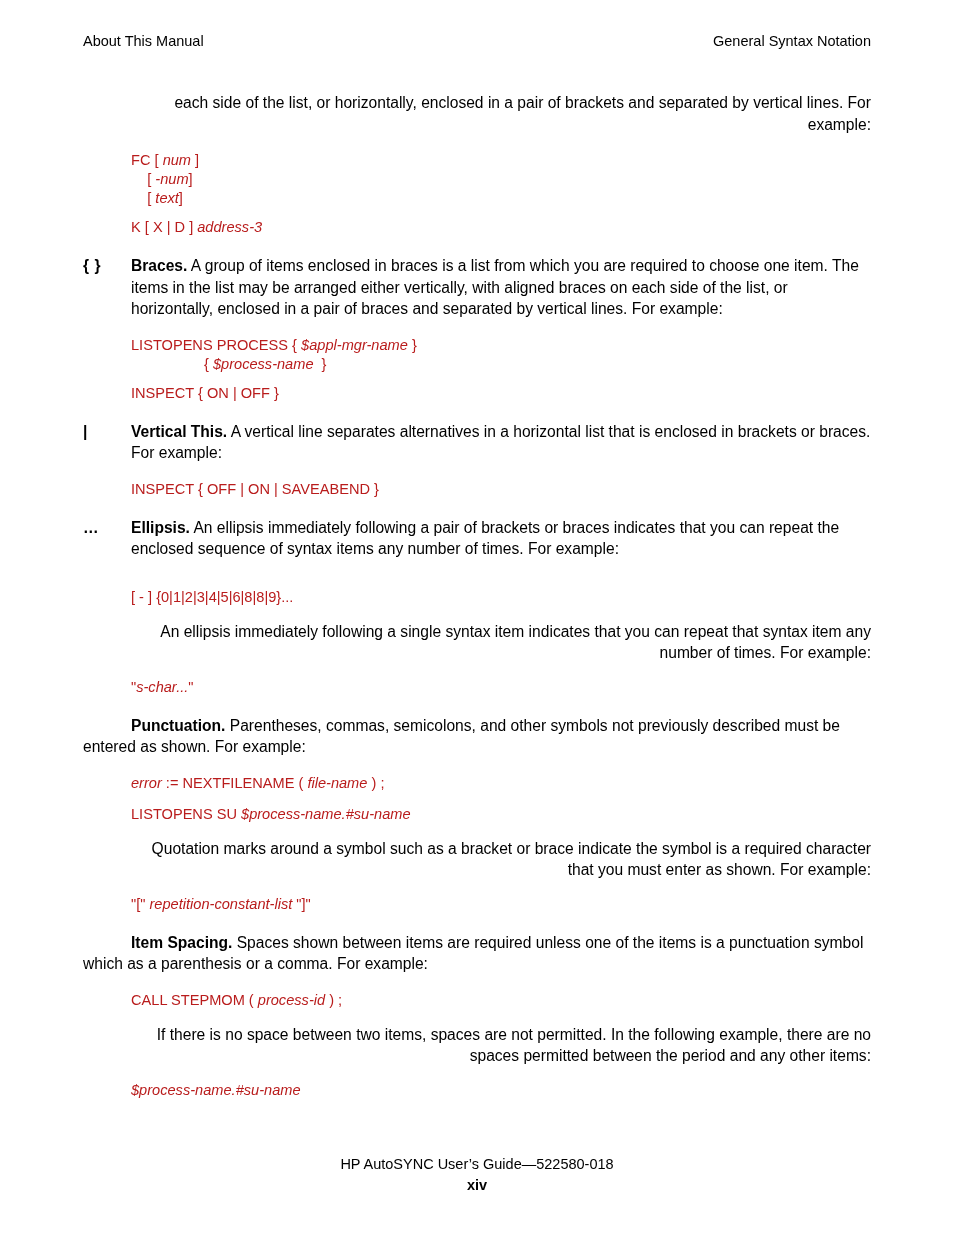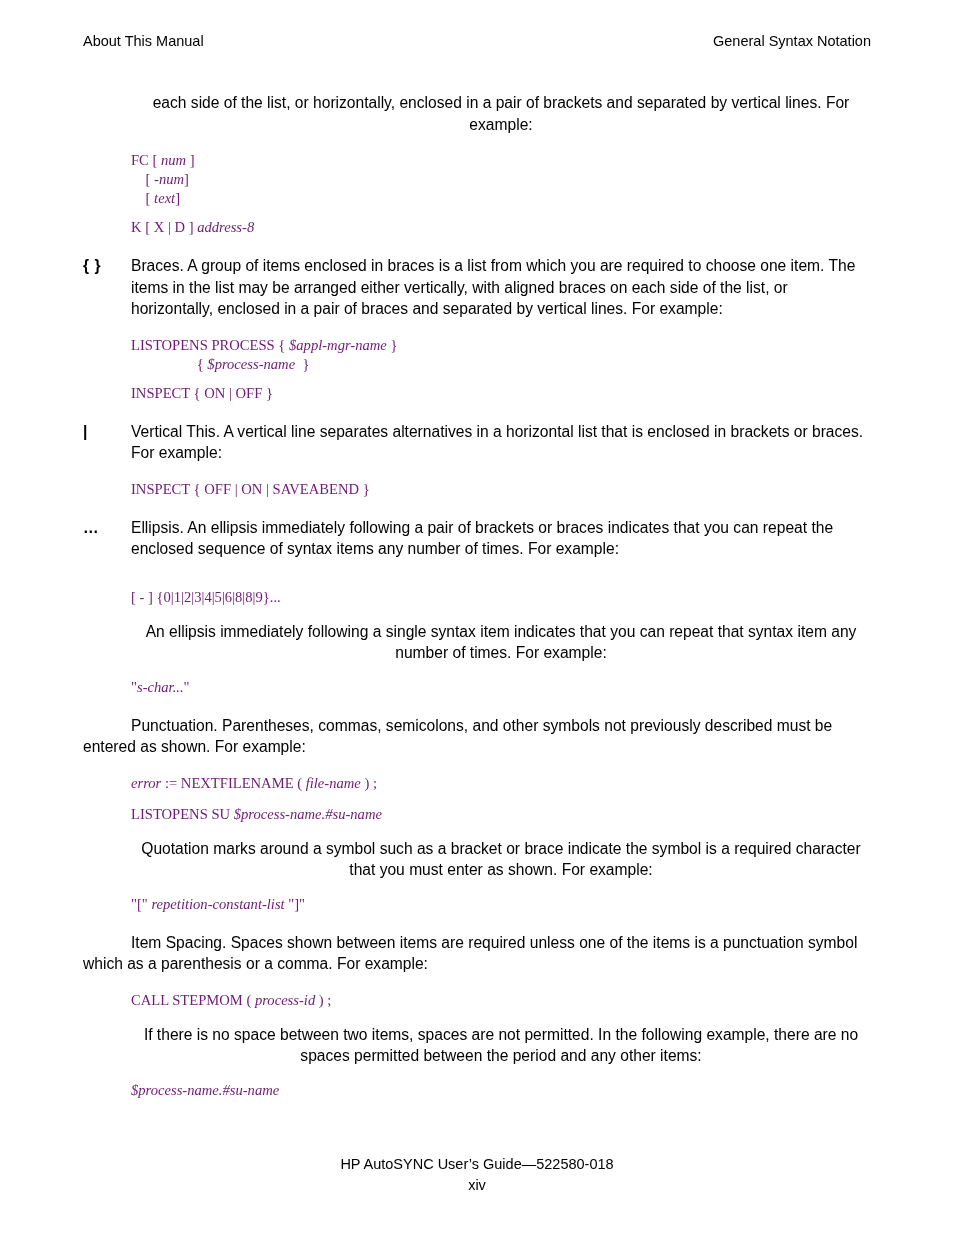--- a/index.html
+++ b/index.html
@@ -41,60 +41,60 @@
     left: 83px;
     width: 788px;
   }
 
   
   .para {
     margin: 0 0 0 48px;
     font-size: 15.6px;
     line-height: 21.5px;
     color: #000;
-    text-align: center;
+    text-align: right;
   }
 
   
   .term-block {
     position: relative;
     margin: 0;
     padding-left: 48px;
     font-size: 15.6px;
     line-height: 21.5px;
     color: #000;
   }
   .term-marker {
     position: absolute;
     left: 0;
     top: 0;
     font-weight: bold;
     white-space: nowrap;
   }
   .term-marker.wide { letter-spacing: 0.5px; }
   .term-name {
-    font-weight: normal;
+    font-weight: bold;
   }
   
   .term-block.flush {
     padding-left: 0;
     text-indent: 0;
   }
   .term-block.flush > .flush-inner {
     padding-left: 48px;
     text-indent: -48px;
   }
 
   
   .code {
     margin: 0 0 0 48px;
-    font-family: Liberation Serif, serif;
+    font-family: Liberation Sans, sans-serif;
     font-size: 14.6px;
     line-height: 19px;
-    color: #701a75;
+    color: #b91c1c;
     white-space: pre;
   }
   .code i, .code .var {
     font-style: italic;
   }
 
   
   .sp-18 { height: 18px; }
   .sp-16 { height: 16px; }
   .sp-14 { height: 14px; }
@@ -111,21 +111,21 @@
   }
   .footer .doc-line {
     font-size: 14.5px;
     line-height: 19px;
     color: #000;
     margin-top: 12px;
   }
   .footer .page-no {
     font-size: 14.5px;
     line-height: 19px;
-    font-weight: normal;
+    font-weight: bold;
     color: #000;
     margin-top: 2px;
   }
 </style>
 </head>
 <body>
 
 <div class="page">
 
   <div class="running-head">
@@ -137,21 +137,21 @@
 
     <p class="para">each side of the list, or horizontally, enclosed in a pair of brackets and separated by vertical lines. For example:</p>
 
     <div class="sp-16"></div>
 
     <div class="code"><span>FC [ </span><i>num</i><span> ]</span>
 <span>    [ </span><i>-num</i><span>]</span>
 <span>    [ </span><i>text</i><span>]</span>
 </div>
     <div class="sp-10"></div>
-    <div class="code"><span>K [ X | D ] </span><i>address-8</i></div>
+    <div class="code"><span>K [ X | D ] </span><i>address-3</i></div>
 
     <div class="sp-18"></div>
 
     <div class="term-block">
       <span class="term-marker wide">{ }</span>
       <span class="term-name">Braces.</span><span> A group of items enclosed in braces is a list from which you are required to choose one item.  The items in the list may be arranged either vertically, with aligned braces on each side of the list, or horizontally, enclosed in a pair of braces and separated by vertical lines.  For example:</span>
     </div>
 
     <div class="sp-16"></div>
 

